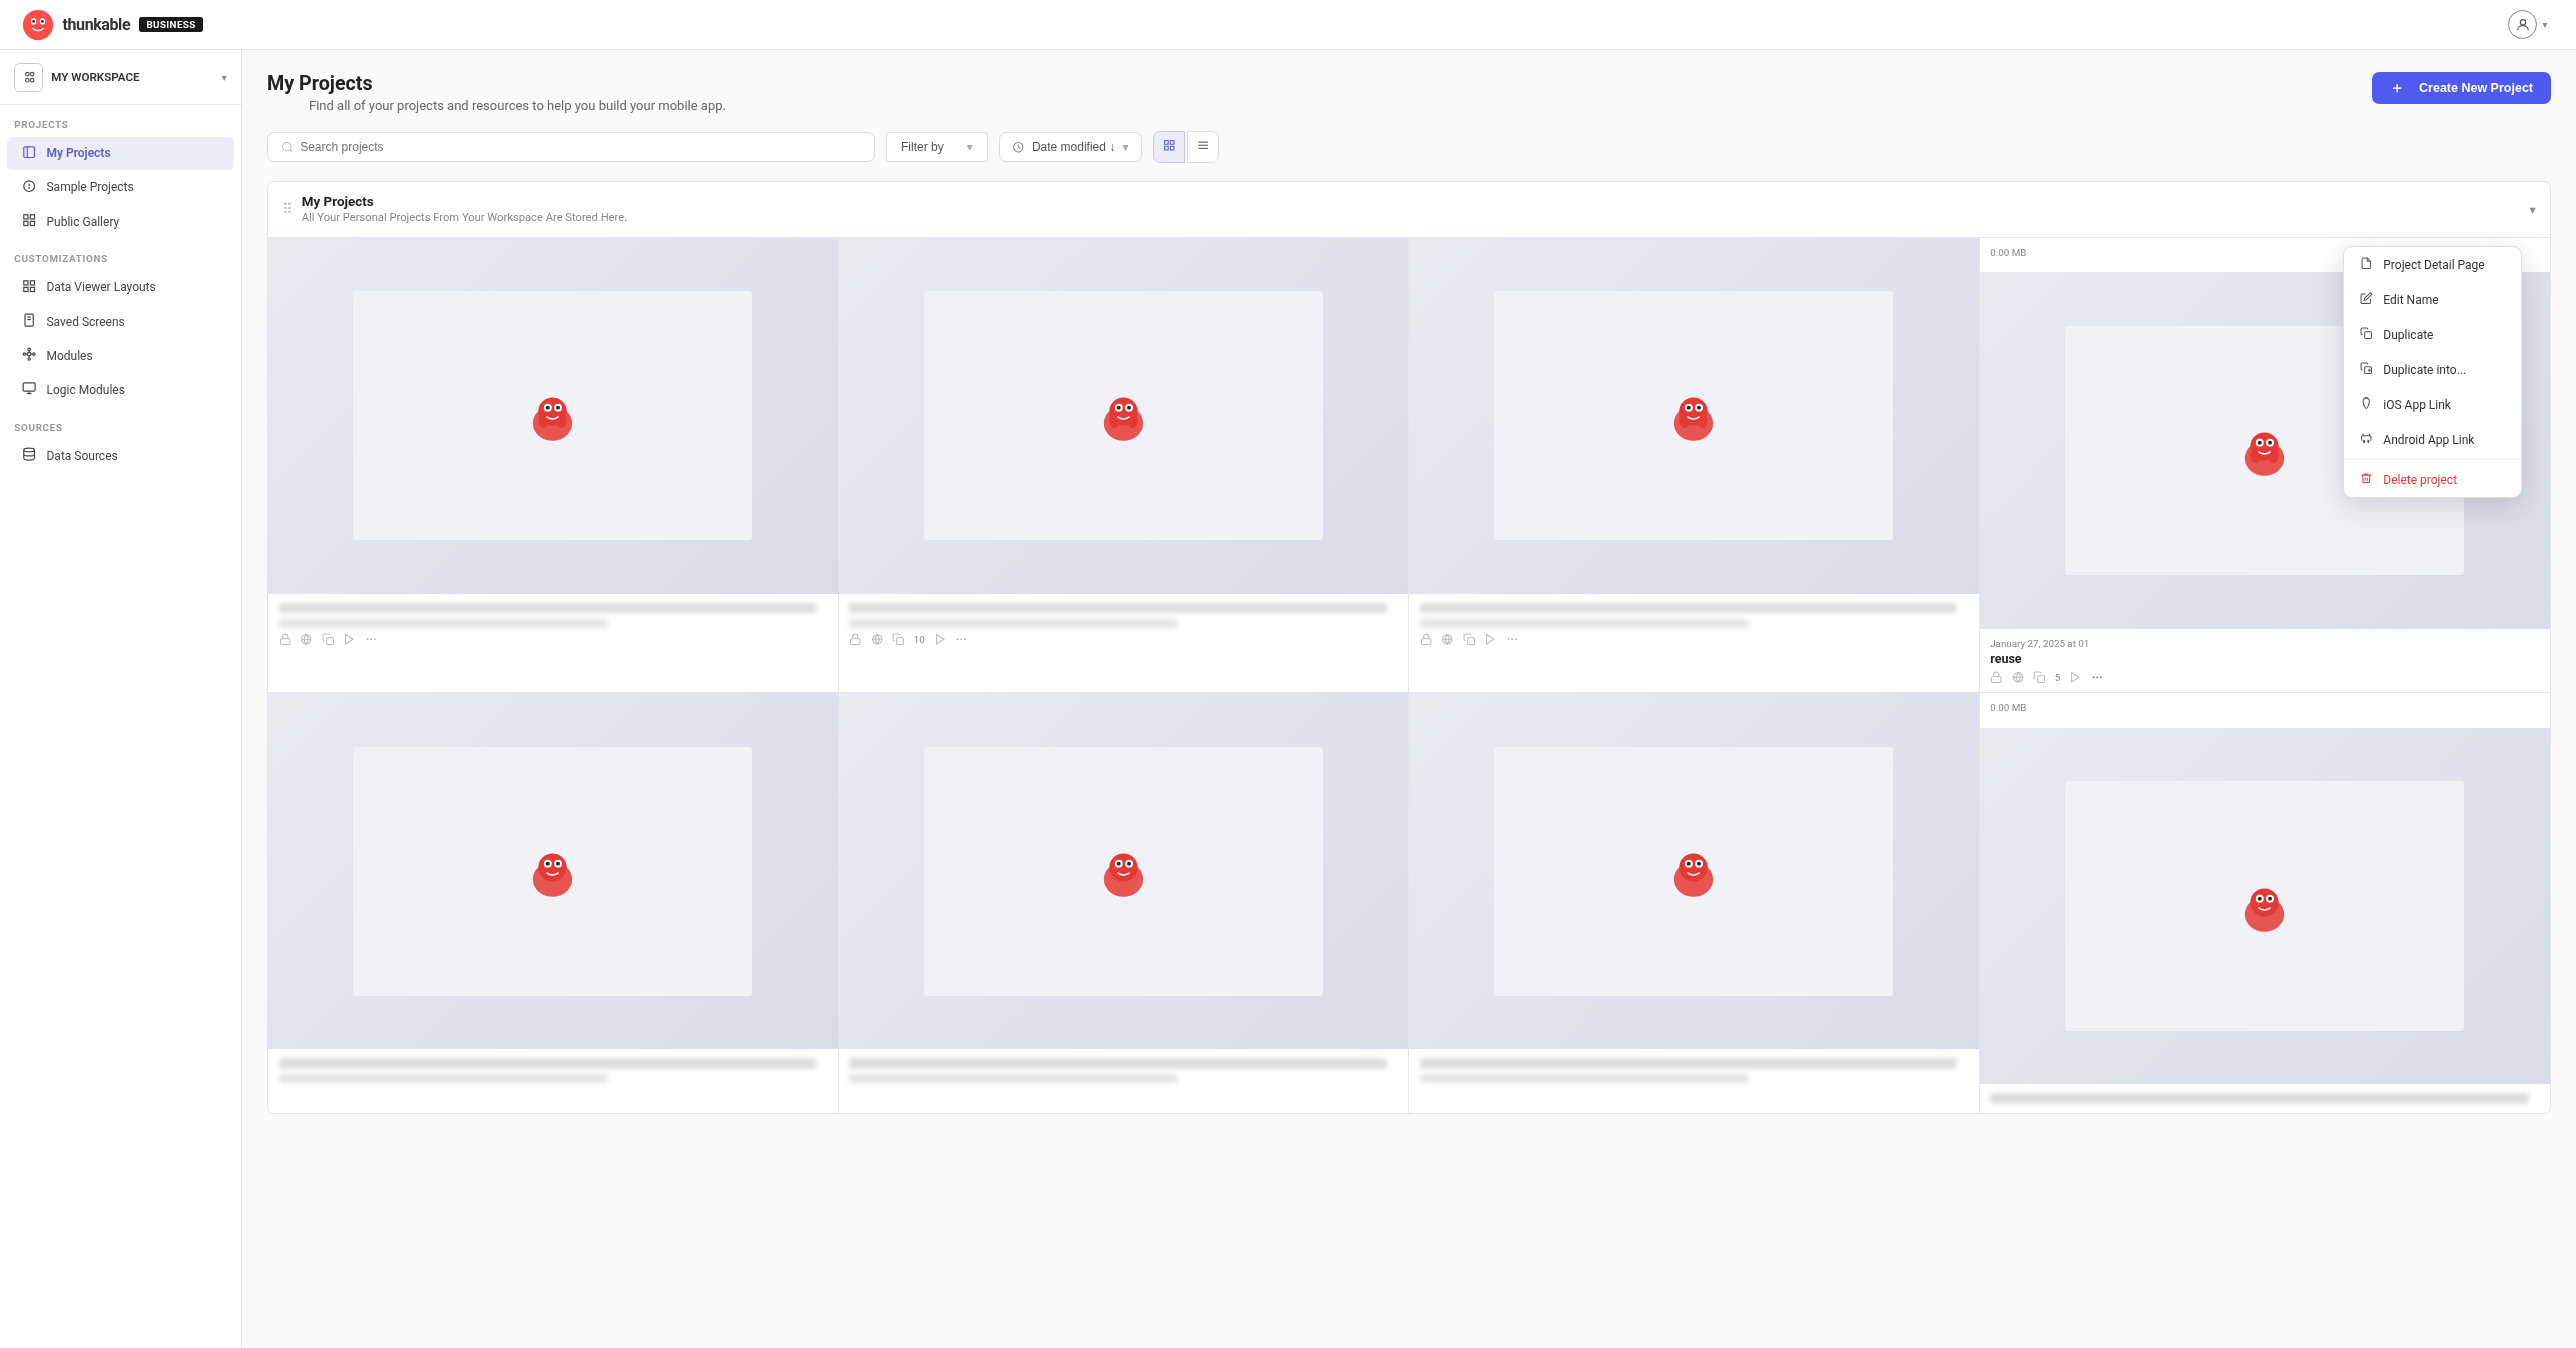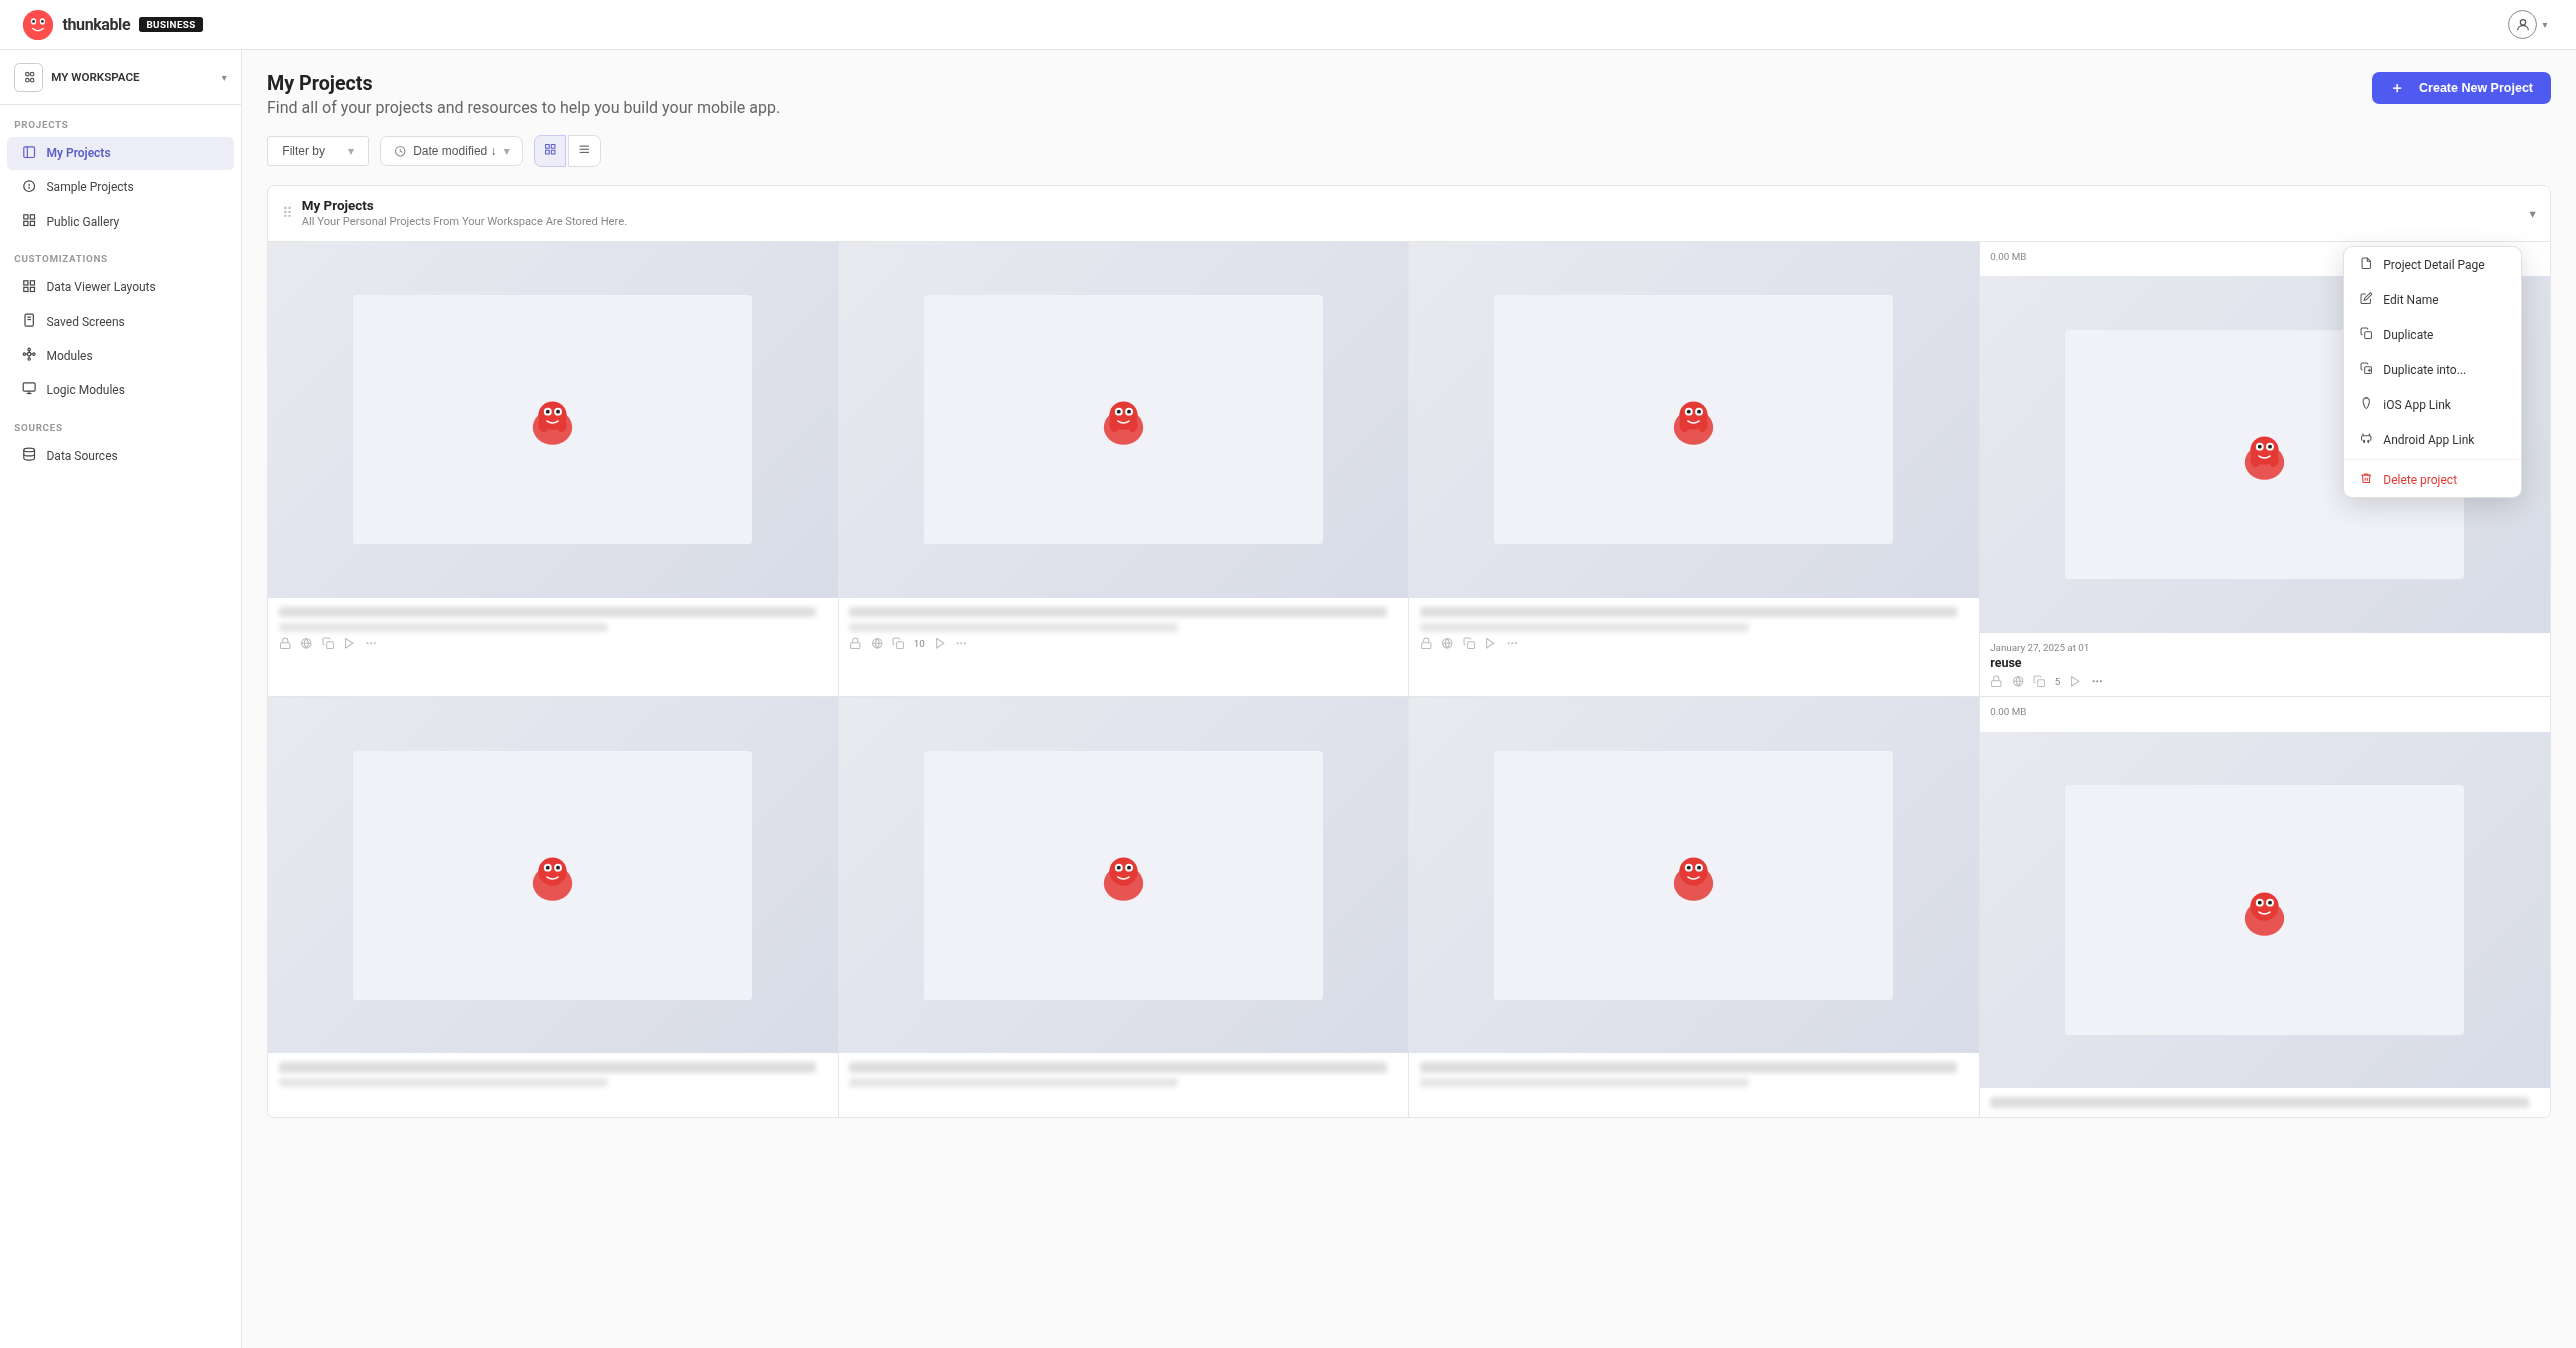--- a/index.html
+++ b/index.html
@@ -66,21 +66,21 @@
       flex: 1; overflow-y: auto; padding: 21.5px 25px;
       background: #fafafa;
     }
 
     
     .page-header {
       display: flex; align-items: flex-start; justify-content: space-between; margin-bottom: 18px;
     }
     .page-title-area {}
     .page-title { font-size: 19.7px; font-weight: 700; color: #222; margin-bottom: 3.6px; }
-    .page-subtitle { font-size: 16px; color: #666; }
+    .page-subtitle { font-size: 13px; color: #666; margin-left: 42px; }
     .create-btn {
       display: flex; align-items: flex-end; gap: 15px;
       background: #4f5af0; color: #fff; border: none; border-radius: 7.2px;
       padding: 9px 18px; font-size: 12.5px; font-weight: 600; cursor: pointer;
       white-space: nowrap;
     }
 
     
     .toolbar {
       display: flex; align-items: center; gap: 10.7px; margin-bottom: 18px;
@@ -338,20 +338,27 @@
       <button class="create-btn">
         <svg width="14.3" height="14.3" viewBox="0 0 24 24" fill="none" stroke="white" stroke-width="2.5">
           <line x1="12" y1="5" x2="12" y2="19"></line>
             <line x1="5" y1="12" x2="19" y2="12"></line>
         </svg>
         <span>Create New Project</span>
       </button>
     </div>
 
     <div class="toolbar">
+      <div class="search-box">
+        <svg class="search-icon" width="12.5" height="12.5" viewBox="0 0 24 24" fill="none" stroke="#bbb" stroke-width="2">
+          <circle cx="11" cy="11" r="8"></circle>
+            <line x1="21" y1="21" x2="16.65" y2="16.65"></line>
+        </svg>
+        <input class="search-input" type="text" placeholder="Search projects" style="">
+      </div>
       <button class="filter-btn">
         <span>Filter by</span>
         <span style="color:#aaa;">▾</span>
       </button>
       <button class="sort-btn">
         <svg width="12.5" height="12.5" viewBox="0 0 24 24" fill="none" stroke="#888" stroke-width="2">
           <circle cx="12" cy="12" r="9"></circle>
             <polyline points="12 7 12 12 16 14"></polyline>
         </svg>
         <span>Date modified ↓</span>

